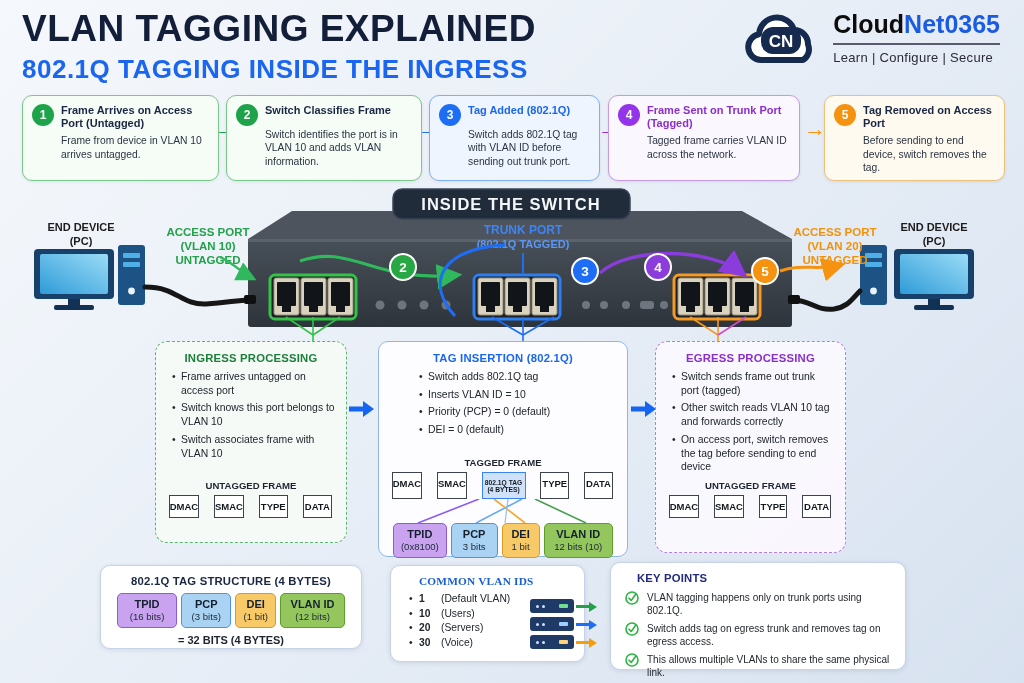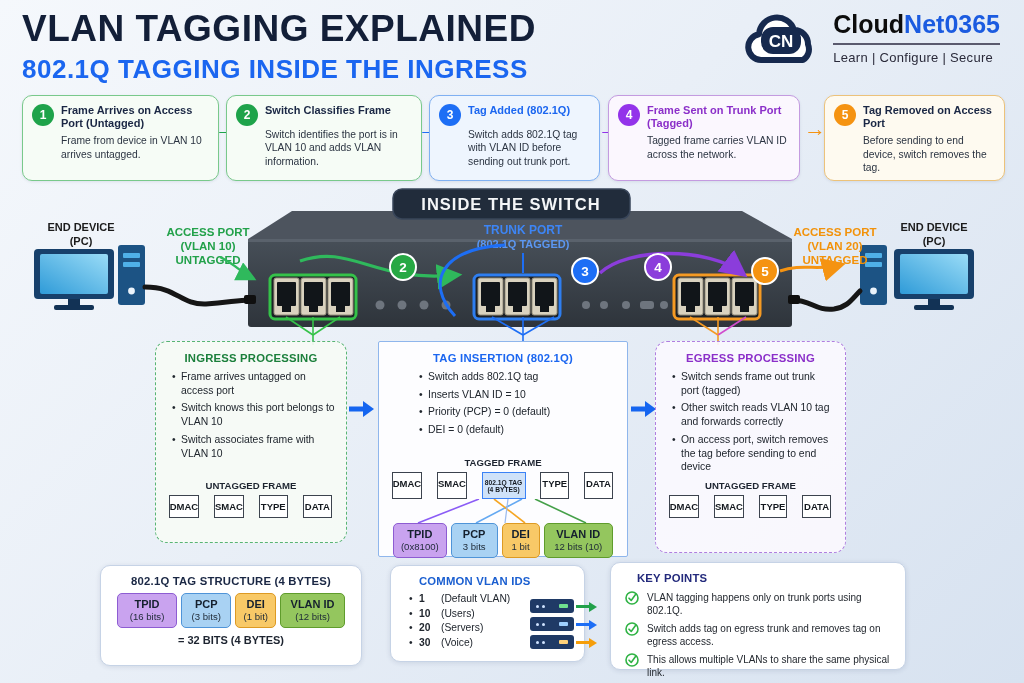--- a/index.html
+++ b/index.html
@@ -37,42 +37,42 @@
   .pbox li{font-size:10.4px;line-height:1.32;color:#20262e;margin-bottom:4px;padding-left:9px;position:relative;}
   .pbox li:before{content:"•";position:absolute;left:0;top:0;color:#20262e;}
   .frame-label{text-align:center;font-size:9.6px;font-weight:800;color:#1d2430;margin:20px 0 4px;}
   .frame-row{display:flex;justify-content:center;gap:16px;padding:0 4px;}
   .fcell{border:1.3px solid #3c434e;background:#fff;color:#14191f;font-weight:700;font-size:9.5px;
     padding:5px 0;text-align:center;flex:1;margin-left:-1.3px;}
   .ingress{left:155px;top:341px;width:192px;height:202px;border:1.6px dashed #58b474;background:rgba(246,251,245,.92);}
   .ingress h4{color:#1b7f3b;}
   .egress{left:655px;top:341px;width:191px;height:212px;border:1.6px dashed #b07fe0;background:rgba(251,248,254,.92);}
   .egress h4{color:#8b2fc9;}
-  .taginsert{left:378px;top:341px;width:250px;height:216px;border:1.6px solid #8fb6ec;background:#fdfdff;border-radius:2px;}
+  .taginsert{left:378px;top:341px;width:250px;height:216px;border:1.6px solid #8fb6ec;background:#fdfdff;border-radius:10px;}
   .taginsert h4{color:#1b66f0;}
   .fcell.tagcell{background:#cfe2f9;border-color:#3b82f6;font-size:6.7px;flex:1.55;padding-top:6.5px;}
   .tagrow{display:flex;gap:4px;padding:0 4px;}
   .tseg{border-radius:5px;text-align:center;padding:4px 0 5px;border:1.4px solid rgba(0,0,0,.25);}
   .tseg .n{font-size:11px;font-weight:800;color:#15202e;}
   .tseg .d{font-size:9.6px;color:#1d2936;margin-top:1px;}
   .seg-tpid{background:#c9a3ef;border-color:#8d5cd2;}
   .seg-pcp{background:#a9d2f3;border-color:#4f94d8;}
   .seg-dei{background:#f8c967;border-color:#dd9a23;}
   .seg-vlan{background:#94c65e;border-color:#5f9c2c;}
   .flow-arrow{position:absolute;}
   
   .bbox{position:absolute;background:#fff;border:1px solid #c6d3e6;border-radius:10px;
     box-shadow:0 1px 5px rgba(30,50,90,.12);box-sizing:border-box;}
   .bbox h4{margin:9px 0 6px;font-size:11.3px;font-weight:800;letter-spacing:.2px;}
-  .tagstruct{left:100px;top:565px;width:262px;height:101px;}
+  .tagstruct{left:100px;top:565px;width:262px;height:84px;}
   .tagstruct h4{text-align:center;color:#1a2744;}
   .tagstruct .tagrow{padding:0 16px;}
   .tagstruct .total{text-align:center;font-size:11px;font-weight:800;color:#1d2430;margin-top:6px;}
   .vlanbox{left:390px;top:565px;width:195px;height:97px;}
-  .vlanbox h4{color:#1b5fd0;padding-left:28px;}
+  .vlanbox h4{color:#1b5fd0;padding-left:28px;font-family:Liberation Serif, serif;}
   .vlanbox ul{list-style:none;margin:0;padding:0 0 0 18px;}
   .vlanbox li{font-size:10.3px;color:#20262e;margin-bottom:3.5px;position:relative;padding-left:10px;}
   .vlanbox li:before{content:"•";position:absolute;left:0;color:#20262e;}
   .vlanbox .vid{display:inline-block;width:22px;font-weight:600;}
   .stack{position:absolute;right:10px;top:33px;display:flex;flex-direction:column;gap:4px;}
   .dev{position:relative;width:44px;height:14px;background:#1f3a66;border-radius:3px;}
   .dev i{position:absolute;top:5.5px;width:3px;height:3px;border-radius:50%;background:#cfe3ff;}
   .dev i.d1{left:6px;} .dev i.d2{left:12px;}
   .dev b{position:absolute;right:6px;top:5px;width:9px;height:3.5px;border-radius:1px;background:#7fd4ff;}
   .dev .shaft{position:absolute;left:46px;top:6px;width:14px;height:2.6px;}

